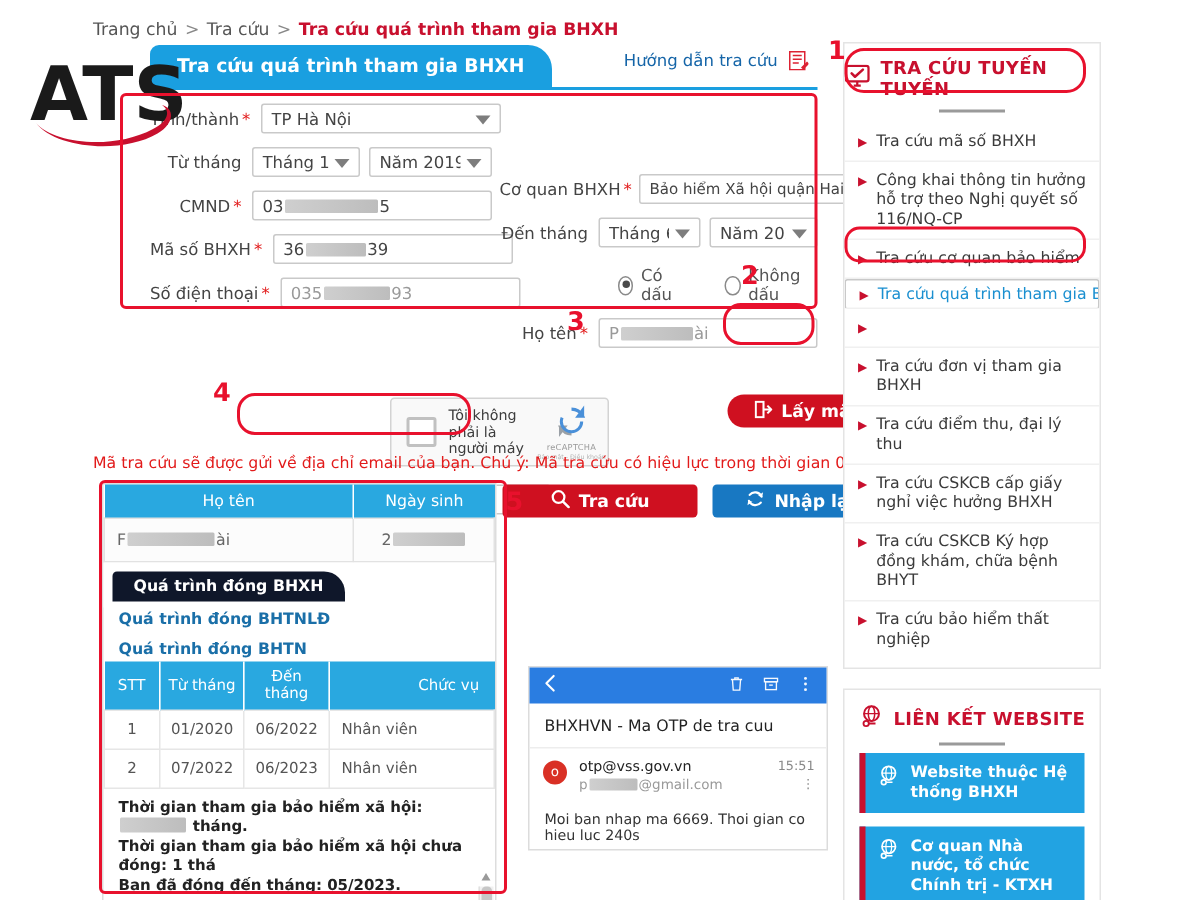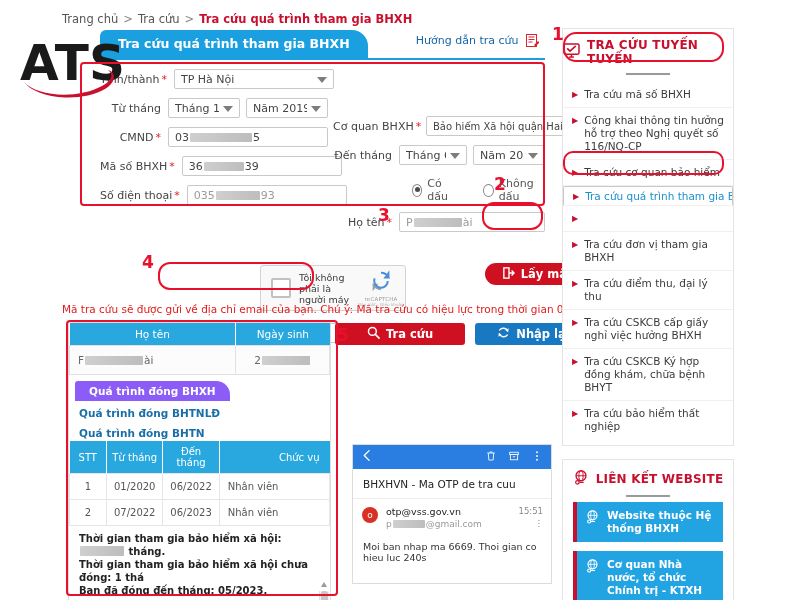--- a/index.html
+++ b/index.html
@@ -102,34 +102,34 @@
     padding:5px 0;text-align:center;border-right:1px solid #fff;
   }
   .rtbl td{
     padding:6px 8px;font-size:10.5px;color:#666;border:1px solid #e2e2e2;
     background:#fcfcfc;height:16px;
   }
   .tabs-q{padding:6px 0 4px 6px;background:#fff;}
   .qtab{
     display:inline-block;padding:4px 14px;font-size:10.5px;font-weight:bold;color:#1a6fa8;
   }
-  .qtab.act{background:#8b5cf6;color:#fff;border-radius:3px 14px 0 0;}
+  .qtab.act{background:#0f172a;color:#fff;border-radius:3px 14px 0 0;}
   .qrow{padding:2px 0 2px 10px;font-size:10.5px;font-weight:bold;color:#1a6fa8;}
 
   .dtbl{width:100%;border-collapse:collapse;table-layout:fixed;}
   .dtbl th{background:#29a8e0;color:#fff;font-weight:normal;font-size:10px;padding:5px 2px;border-right:1px solid #fff;}
   .dtbl td{font-size:10px;color:#555;padding:7px 3px;border:1px solid #e6e6e6;text-align:center;}
   .dtbl td.left{text-align:left;padding-left:8px;}
   .summary{padding:6px 8px 8px 10px;font-size:10px;color:#222;font-weight:bold;line-height:13px;}
   .scrollbar{position:absolute;right:1px;top:150px;width:9px;height:120px;background:#f1f1f1;border-left:1px solid #e0e0e0;}
   .scrollbar .thumb{position:absolute;left:1px;top:0;width:7px;height:34px;background:#c7c7c7;border-radius:3px;}
   .scrollbar .up{position:absolute;left:1px;top:-9px;width:0;height:0;border-left:3px solid transparent;border-right:3px solid transparent;border-bottom:5px solid #9a9a9a;}
 
   
-  .mail{position:absolute;left:352px;top:444px;width:200px;height:140px;background:#fff;border:1px solid #dcdcdc;box-sizing:border-box;}
+  .mail{position:absolute;left:352px;top:444px;width:200px;height:123px;background:#fff;border:1px solid #dcdcdc;box-sizing:border-box;}
   .mail-top{height:24px;background:#2a7de1;display:flex;align-items:center;padding:0 8px;color:#fff;}
   .mail-top .sp{flex:1;}
   .mail-ico{margin-left:11px;opacity:.95;}
   .mail-sub{font-size:10.5px;color:#222;padding:9px 10px 8px;border-bottom:1px solid #ededed;}
   .mail-row{display:flex;align-items:flex-start;padding:7px 8px 6px 9px;}
   .ava{width:16px;height:16px;border-radius:50%;background:#d93025;color:#fff;font-size:9px;display:flex;align-items:center;justify-content:center;flex:none;margin-top:1px;}
   .mail-from{margin-left:8px;flex:1;}
   .mail-from .a{font-size:9.5px;color:#222;}
   .mail-from .b{font-size:9px;color:#9a9a9a;margin-top:2px;}
   .mail-time{font-size:8.5px;color:#888;text-align:right;}

